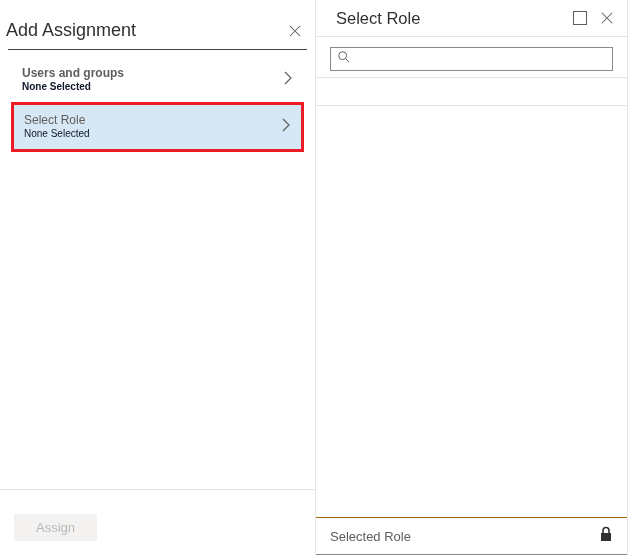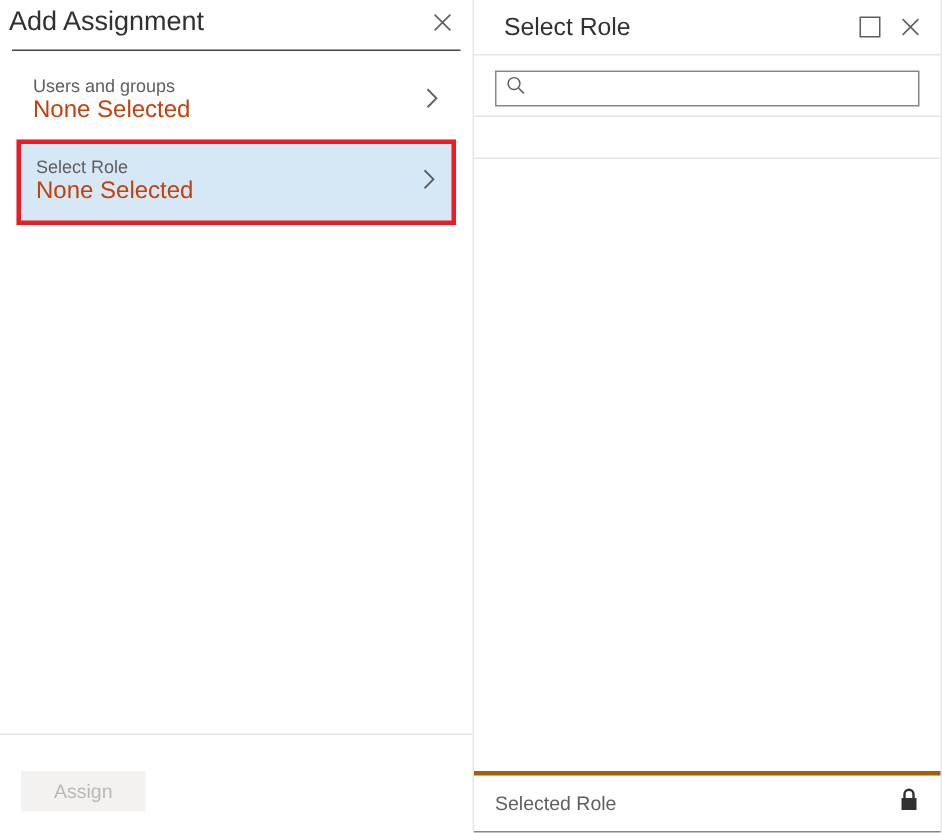--- a/index.html
+++ b/index.html
@@ -21,21 +21,21 @@
     .panel-left { width: 316px; }
     .panel-right { flex: 1; width: 312px; }
 
     
     .panel-header {
       display: flex;
       align-items: center;
       padding: 6px 12px 4px 14px;
       border-bottom: 1px solid #e5e5e5;
     }
-    .panel-left .panel-header { flex-direction: column; align-items: stretch; border-bottom: none; padding: 4px 10px 2px 6px; }
+    .panel-left .panel-header { flex-direction: column; align-items: stretch; border-bottom: none; padding: 20px 10px 2px 6px; }
     .panel-left .header-row { display: flex; align-items: center; }
     .title-left { font-size: 18px; font-weight: 400; color: #323130; flex: 1; }
     .subtitle-left { font-size: 11px; color: #605e5c; margin-top: 1px; }
     .panel-left .under-rule { border-bottom: 1px solid #444; margin: 6px 8px 0 8px; }
 
     .title-right { font-size: 16.5px; font-weight: 400; flex: 1; padding-left: 6px; }
     .panel-right .panel-header { padding: 8px 10px 8px 14px; }
 
     .close-x {
       width: 20px; height: 20px; display: inline-flex;
@@ -48,23 +48,23 @@
     }
 
     
     .left-main { padding: 8px 14px 0 14px; flex: 1; overflow: auto; }
     .list-item {
       position: relative;
       padding: 8px 28px 10px 8px;
       border-bottom: 1px solid #e5e5e5;
       cursor: pointer;
     }
-    .list-item.first { border-top: none; }
+    .list-item.first { border-top: none; font-weight: bold; }
     .list-item .label-sm { font-size: 12px; color: #605e5c; }
-    .list-item .value { font-size: 16px; color: #c2410c; margin-top: 1px; }
+    .list-item .value { font-size: 10px; color: #0f172a; margin-top: 1px; }
     .list-item .chevron {
       position: absolute; right: 8px; top: 50%; transform: translateY(-50%);
       color: #605e5c;
     }
     .list-item.highlight {
       background: #d6e8f5;
       border: 3px solid #ed1c24;
       margin: -1px -3px 0 -3px;
       padding: 8px 28px 10px 10px;
     }
@@ -93,21 +93,21 @@
     .search-box input {
       border: none; outline: none; flex: 1;
       font-size: 13px; margin-left: 6px;
       background: transparent;
     }
 
     .right-list-area { flex: 1; }
     .right-list-area .empty-row { height: 28px; border-bottom: 1px solid #e5e5e5; }
 
     .selected-role-bar {
-      border-top: 3px solid #a16207;
+      border-top: 1px solid #a16207;
       border-bottom: 1px solid #8a8886;
       padding: 8px 14px 8px 14px;
       display: flex; align-items: center;
       justify-content: space-between;
     }
     .selected-role-bar .txt { font-size: 13px; color: #605e5c; }
     .selected-role-bar svg { width: 14px; height: 16px; }
 
     .right-footer { padding: 14px 14px 14px 14px; }
     .select-btn-wrap {

